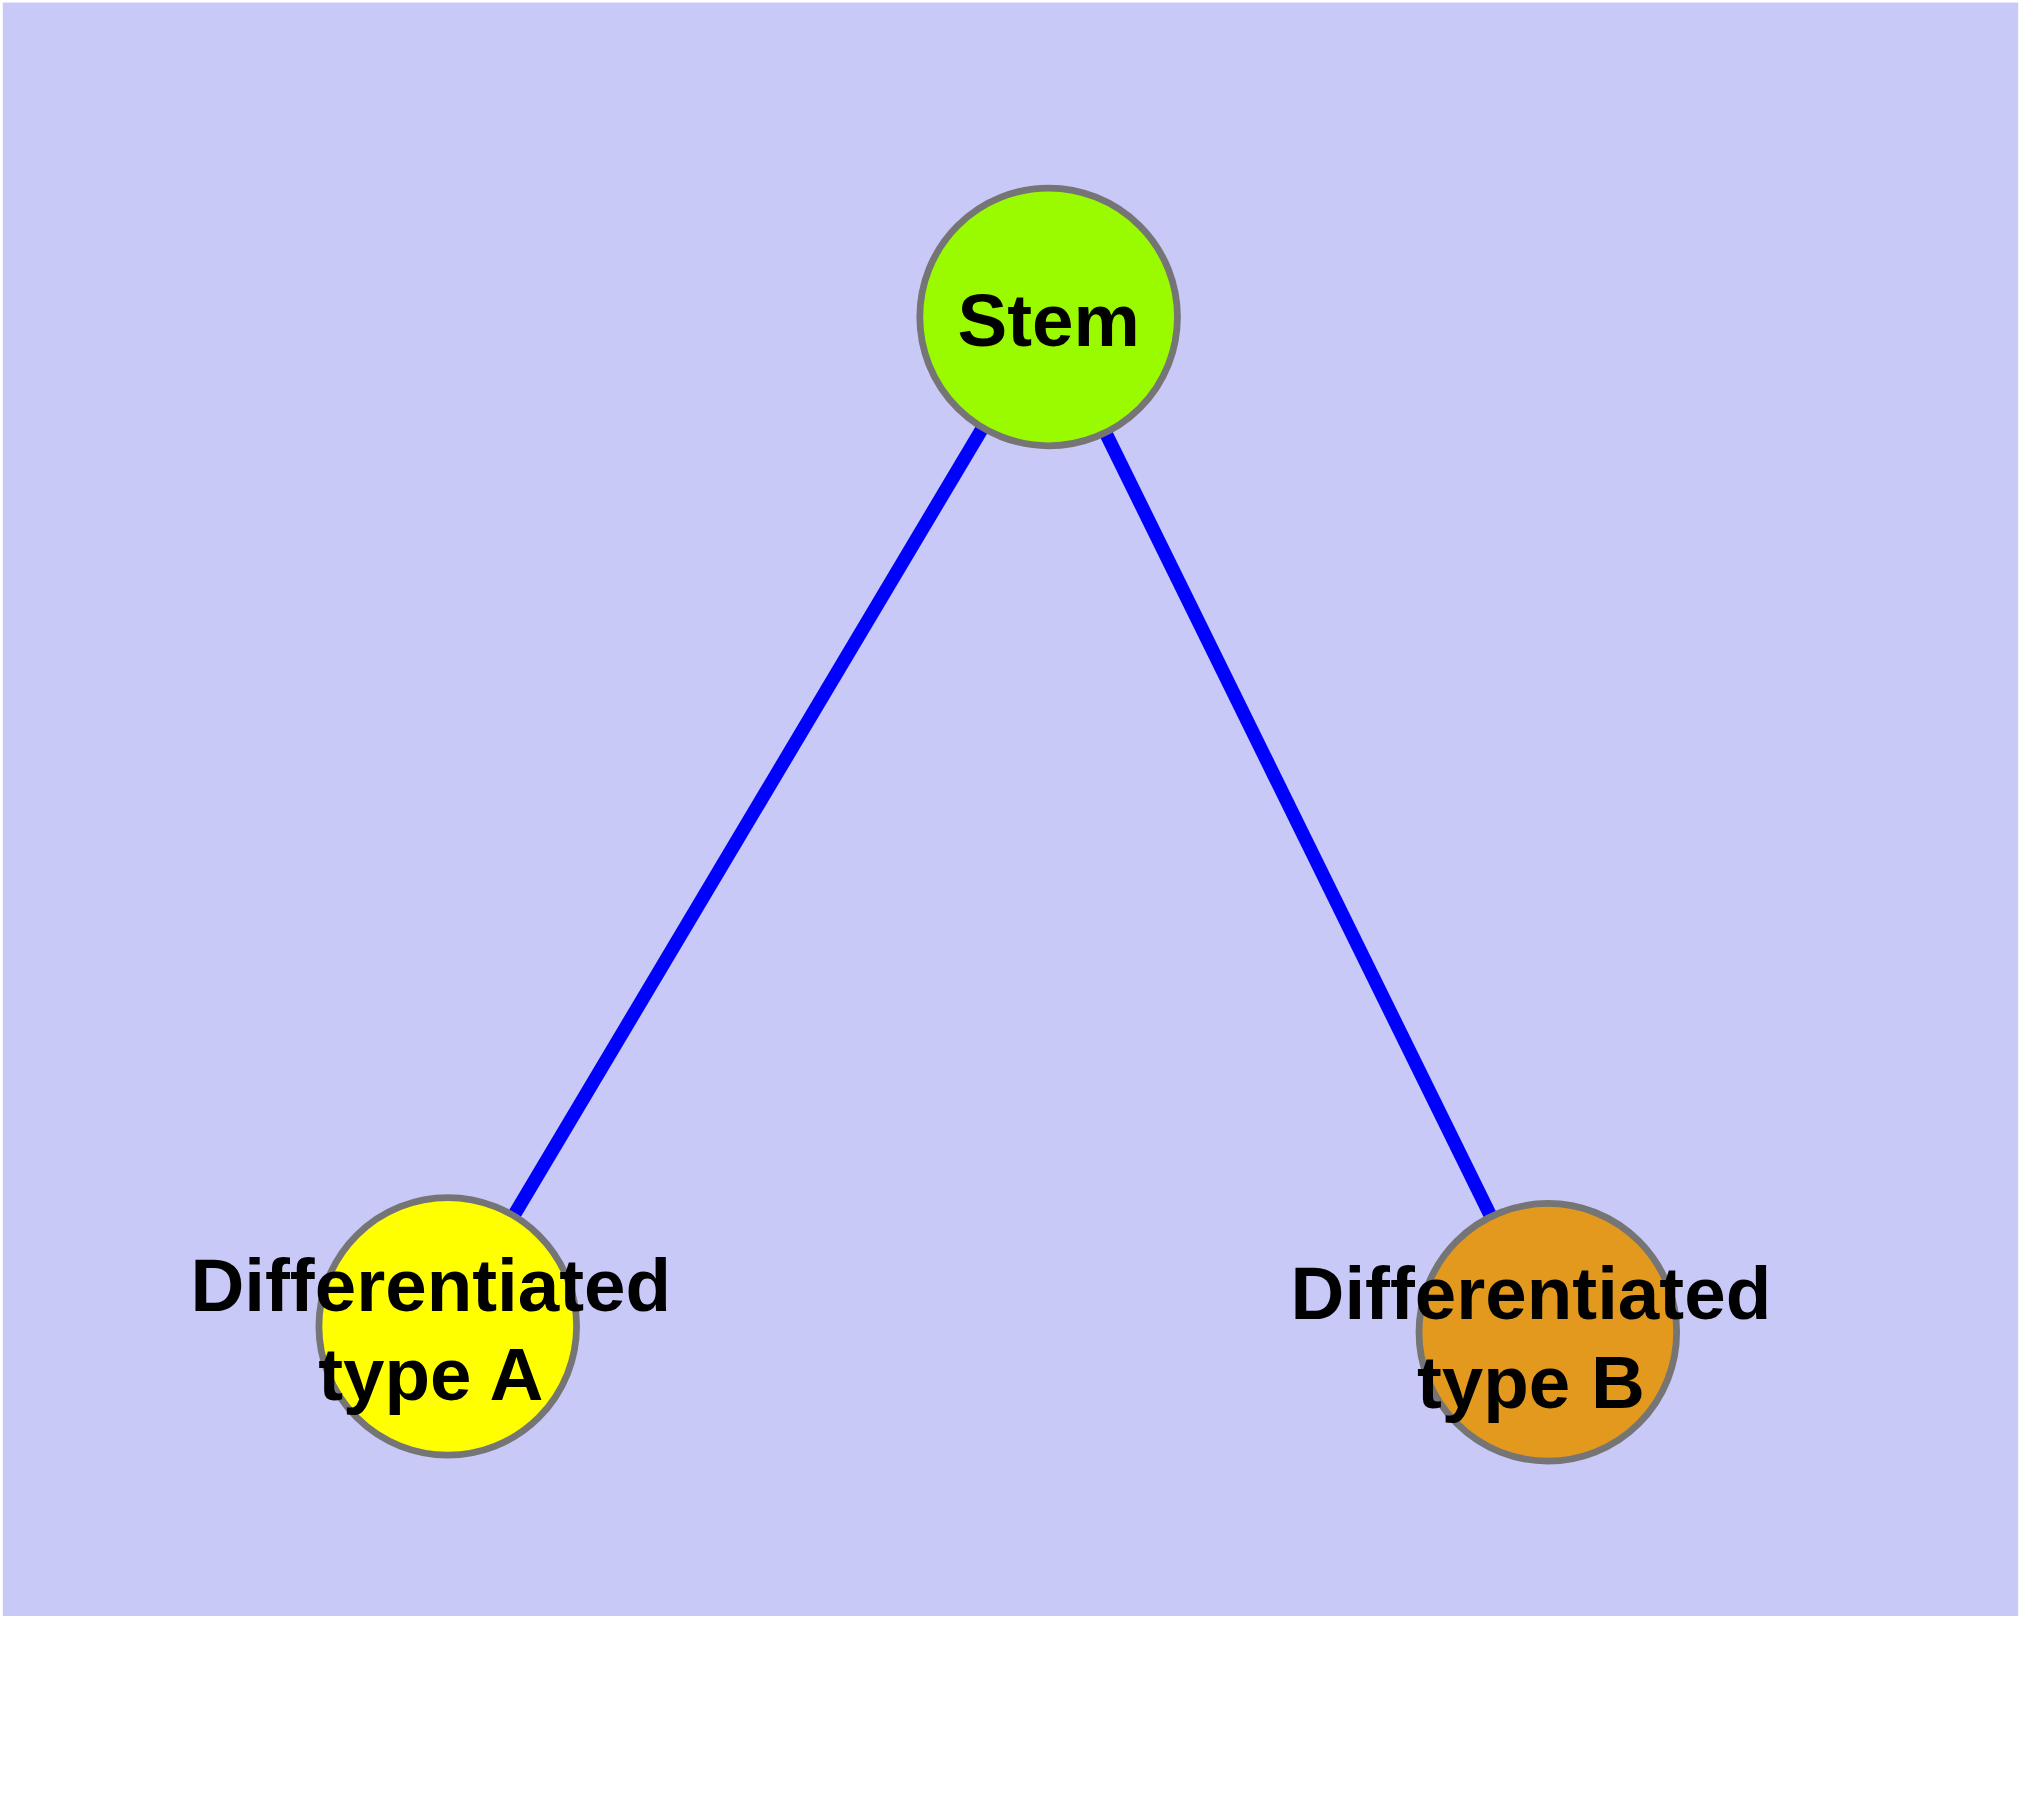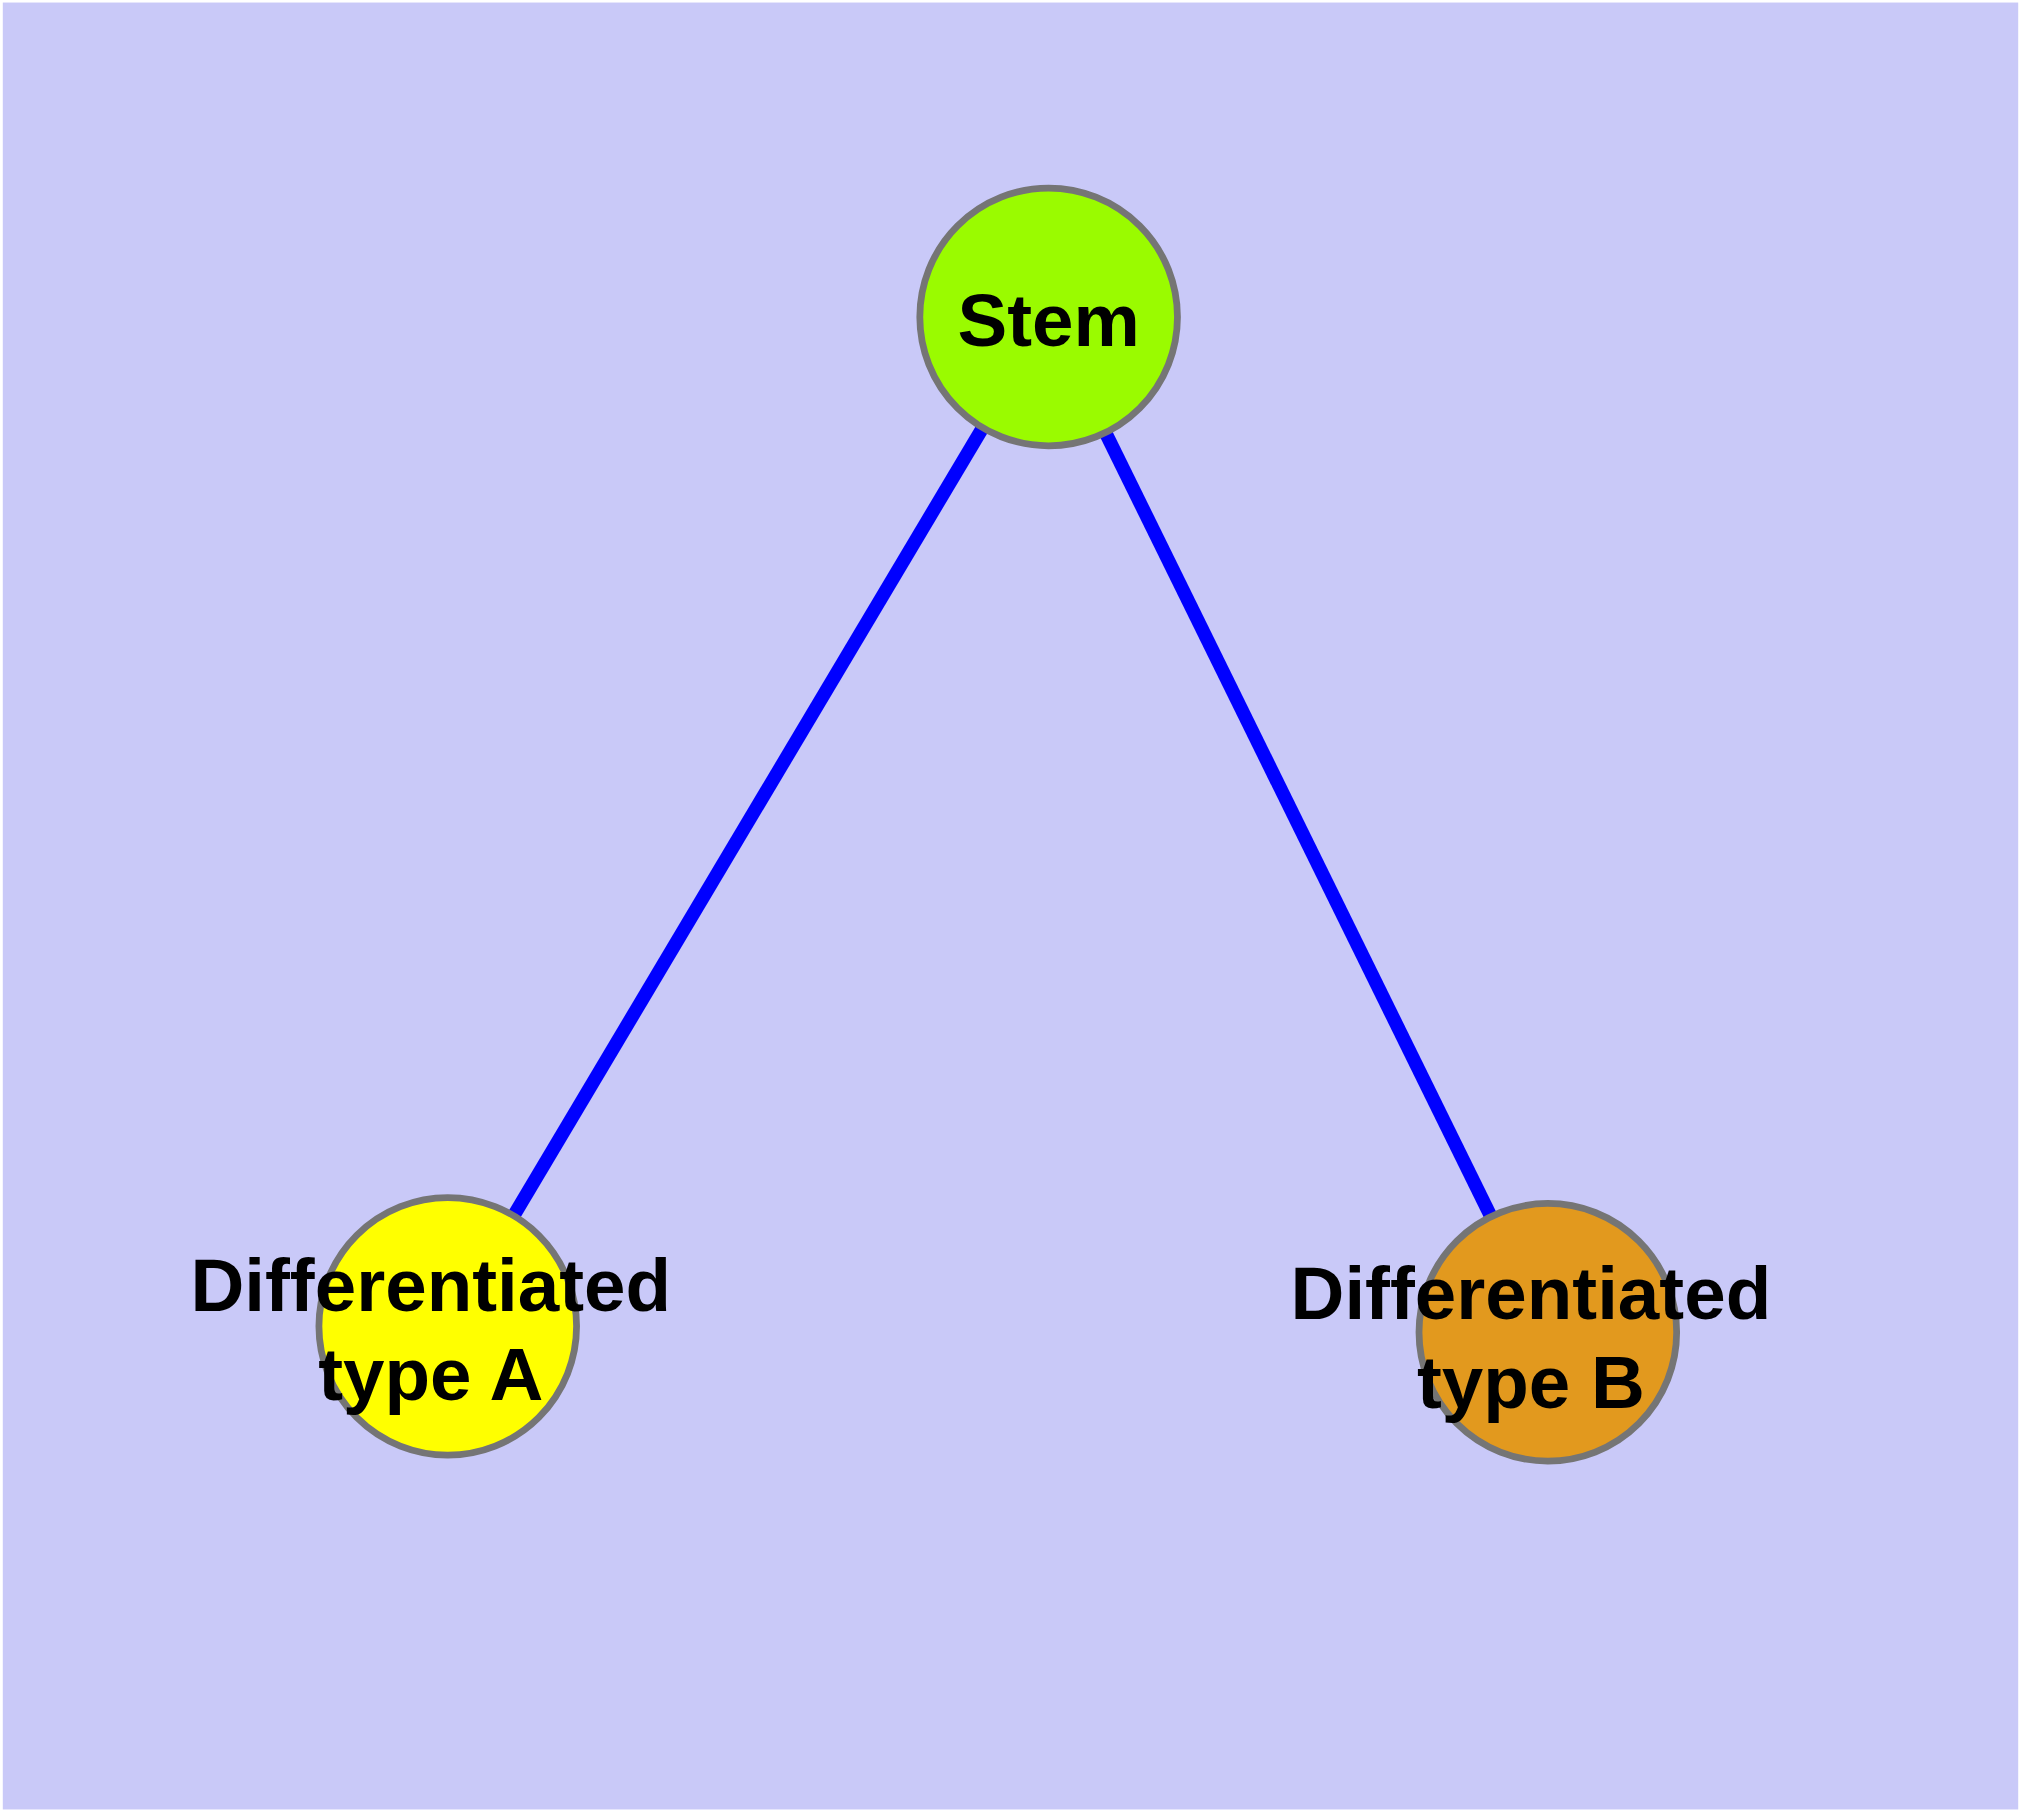--- a/index.html
+++ b/index.html
@@ -2,21 +2,21 @@
 <html style="font-size:13.6px"><head>
 <meta charset="utf-8">
 <style>
   html, body {
     margin: 0;
     padding: 0;
     background: #ffffff;
   }
   .frame {
     width: 2021px;
-    height: 1812px;
+    height: 1616px;
   }
   svg { display: block; }
   .edge {
     stroke-width: 16;
     fill: none;
   }
   .node {
     stroke-width: 8;
   }
   .label {

